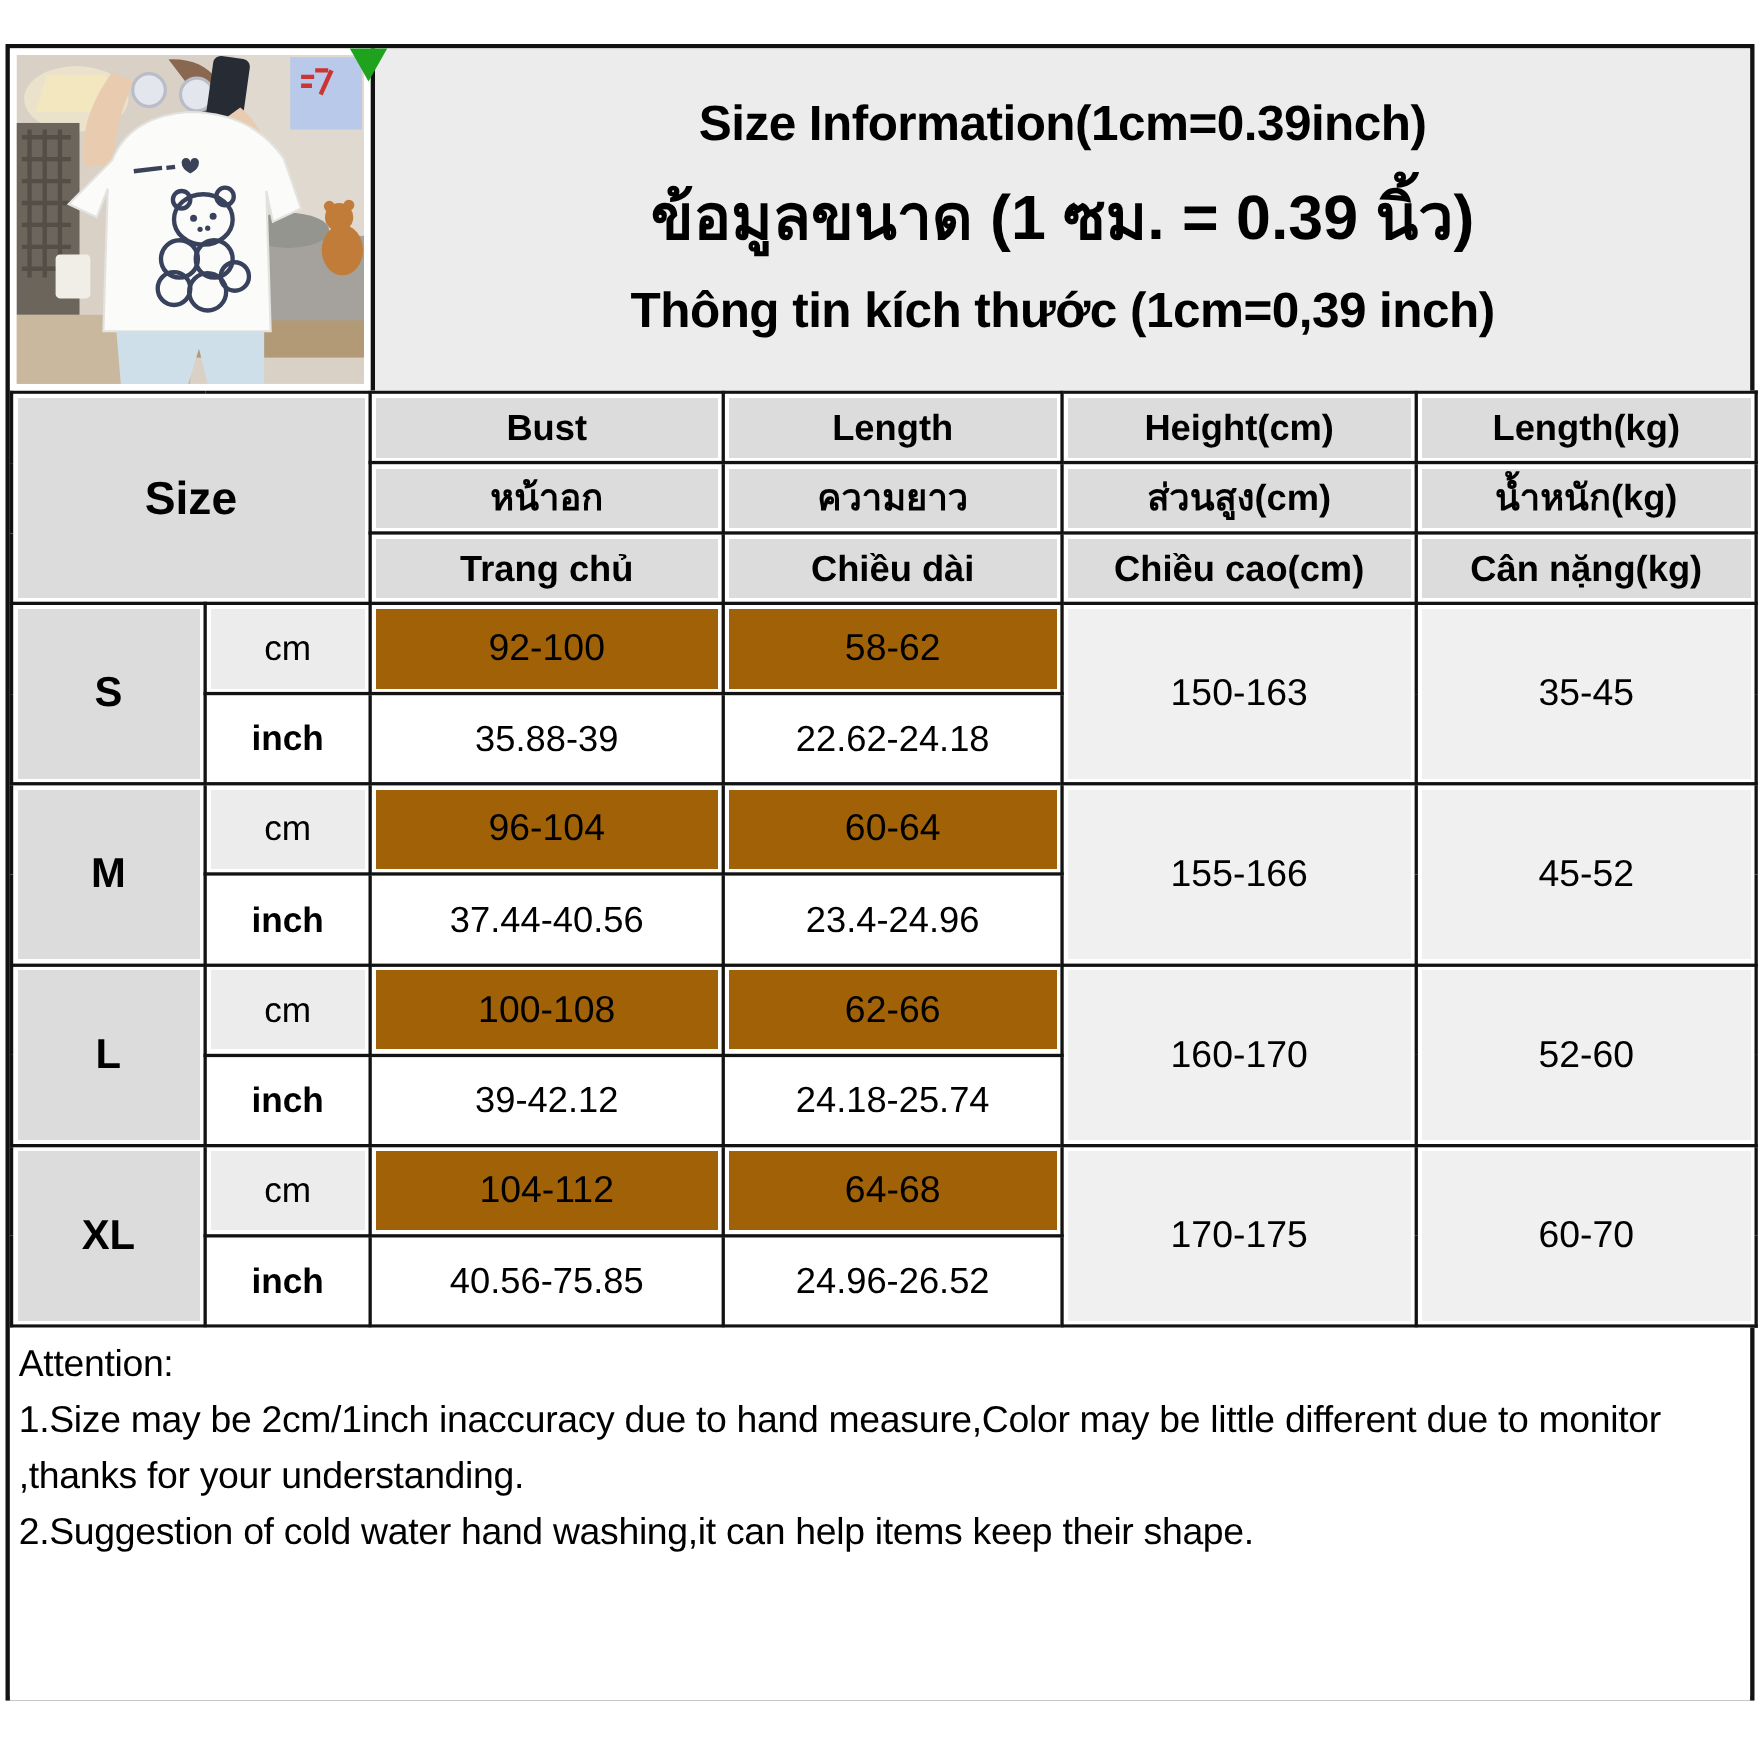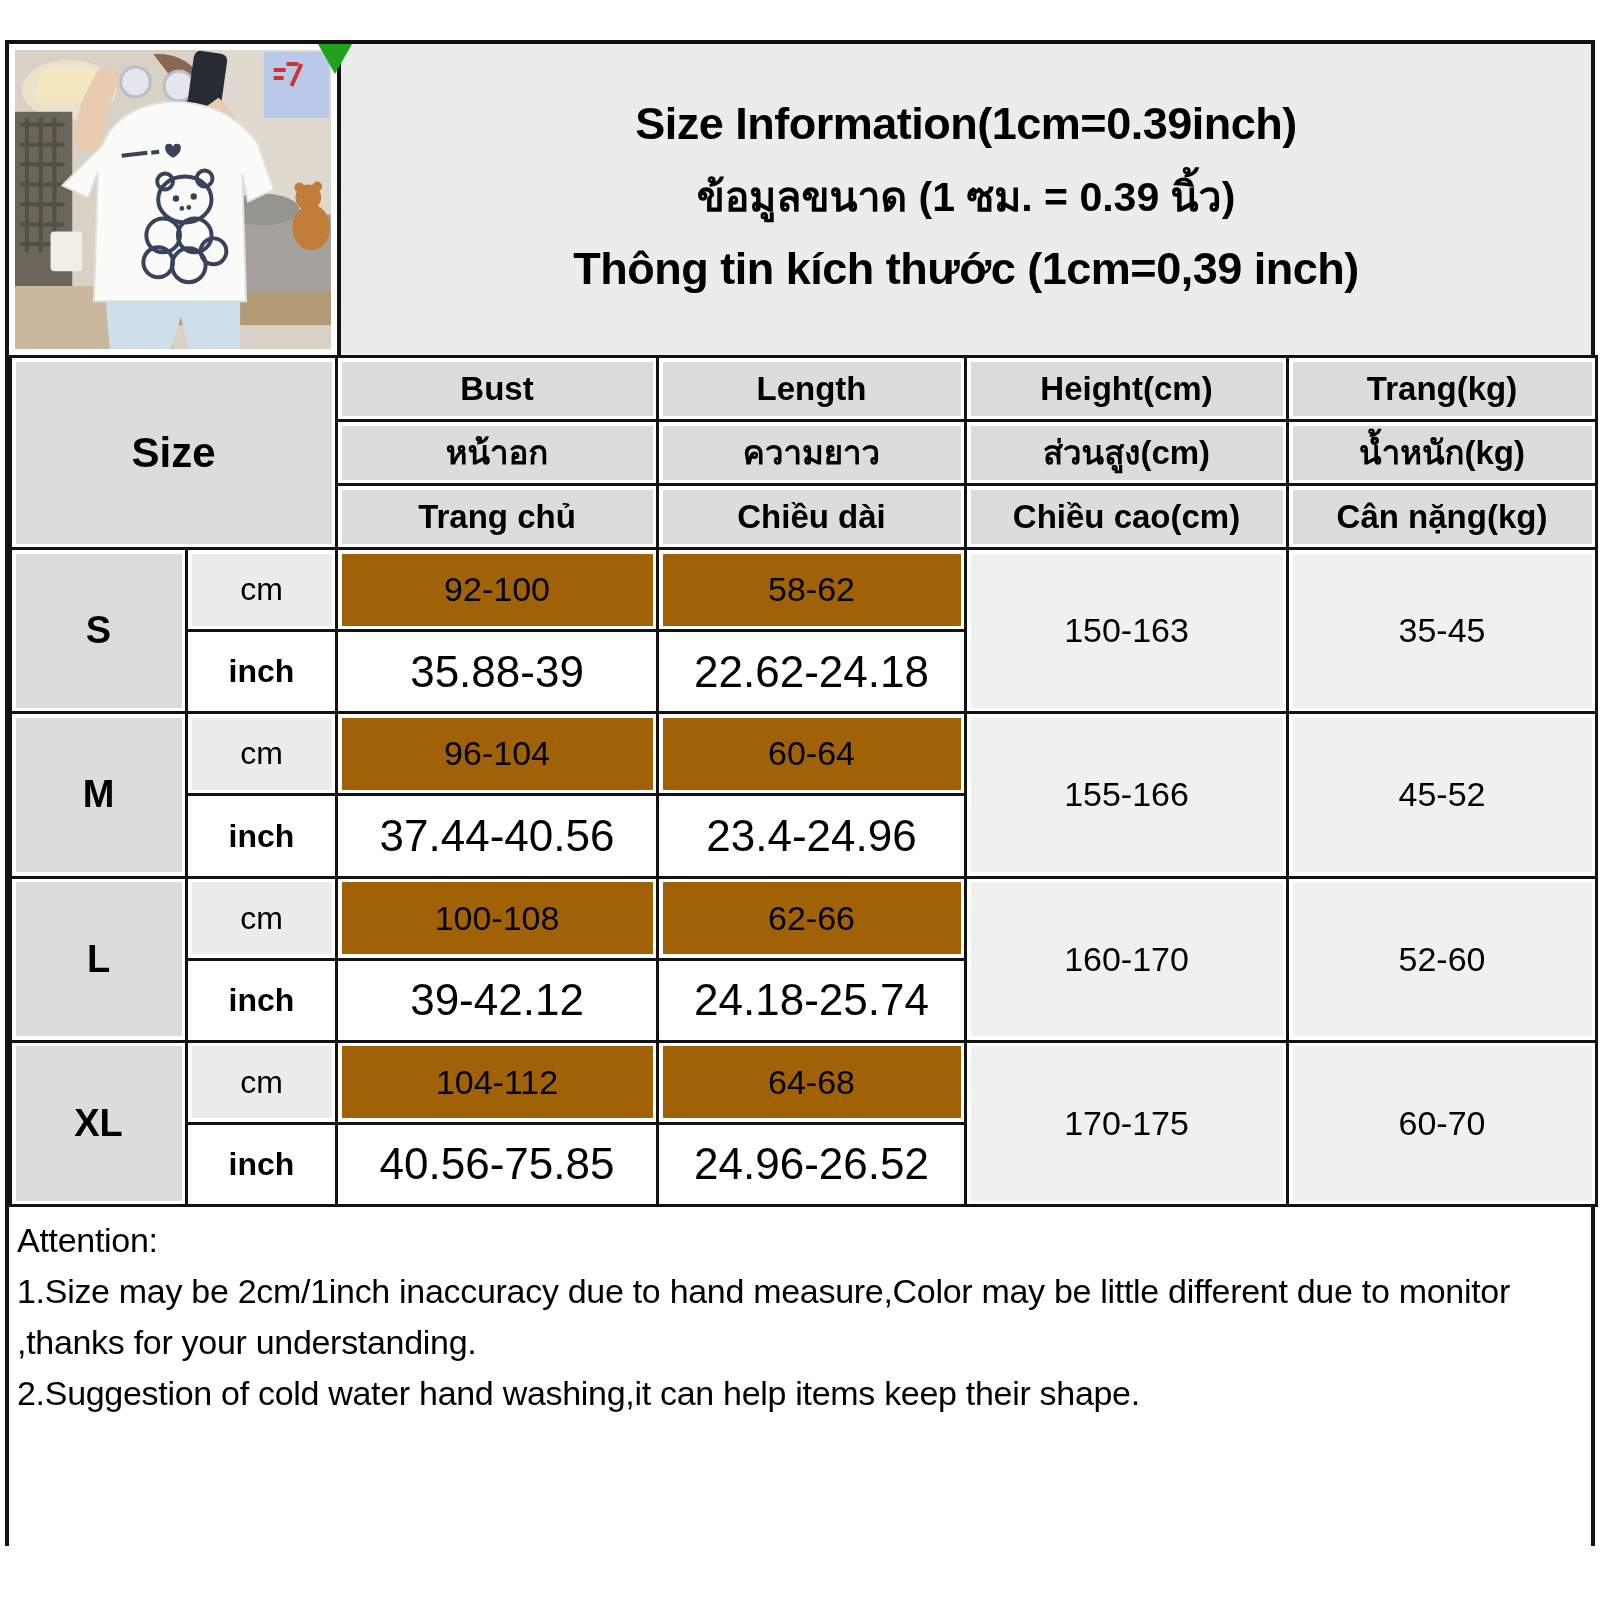--- a/index.html
+++ b/index.html
@@ -21,21 +21,21 @@
   .photo-box svg{display:block;width:100%;height:100%;}
   .green-corner{
     position:absolute;left:309px;top:0;width:0;height:0;z-index:5;
     border-top:30px solid #1fa31f;border-left:17px solid transparent;border-right:17px solid transparent;
   }
   .title-box{
     flex:1 1 auto;background:#ececec;display:flex;flex-direction:column;
     align-items:center;justify-content:center;row-gap:14px;padding-bottom:6px;
   }
   .title-en,.title-vi{font-size:45px;font-weight:bold;letter-spacing:-0.5px;}
-  .title-th{font-size:41px;font-weight:bold;}
+  .title-th{font-size:57px;font-weight:bold;}
   
   table.size-table{
     width:100%;height:852px;border-collapse:collapse;table-layout:fixed;
     background:#fff;
   }
   table.size-table td{
     border:3px solid #121212;text-align:center;vertical-align:middle;
     overflow:hidden;
   }
   tr.hrow{height:64px;}
@@ -54,21 +54,21 @@
   }
   td.unit-cm{
     background-color:#ececec;background-clip:content-box;padding:4px;
     font-weight:normal;font-size:32px;
   }
   td.unit-inch{background:#fff;font-weight:bold;font-size:32px;}
   td.val-cm{
     background-color:#a16207;background-clip:content-box;padding:4px;
     font-size:34px;
   }
-  td.val-inch{background:#fff;font-size:44px;}
+  td.val-inch{background:#fff;font-size:33px;}
   td.hw{
     background-color:#f0f0f0;background-clip:content-box;padding:4px;
     font-size:34px;
   }
   
   .attention{
     box-sizing:border-box;height:339px;padding:8px 12px 0 8px;
     font-size:34px;line-height:1.5;letter-spacing:-0.3px;background:#fff;
   }
   .attention p{margin:0;}
@@ -157,21 +157,21 @@
       <col style="width:308px">
         <col style="width:322px">
         <col style="width:309px">
     </colgroup>
     <tbody>
       <tr class="hrow">
         <td class="size-hd" colspan="2" rowspan="3">Size</td>
         <td class="hd">Bust</td>
         <td class="hd">Length</td>
         <td class="hd">Height(cm)</td>
-        <td class="hd">Trang(kg)</td>
+        <td class="hd">Length(kg)</td>
       </tr>
       <tr class="hrow">
         <td class="hd">หน้าอก</td>
         <td class="hd">ความยาว</td>
         <td class="hd">ส่วนสูง(cm)</td>
         <td class="hd">น้ำหนัก(kg)</td>
       </tr>
       <tr class="hrow">
         <td class="hd">Trang chủ</td>
         <td class="hd">Chiều dài</td>

